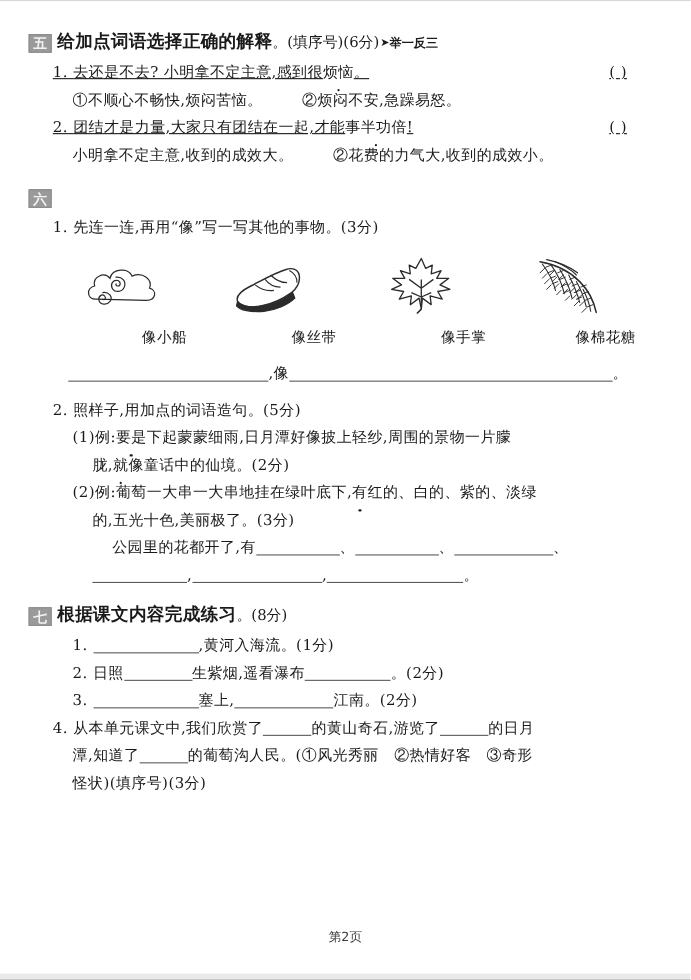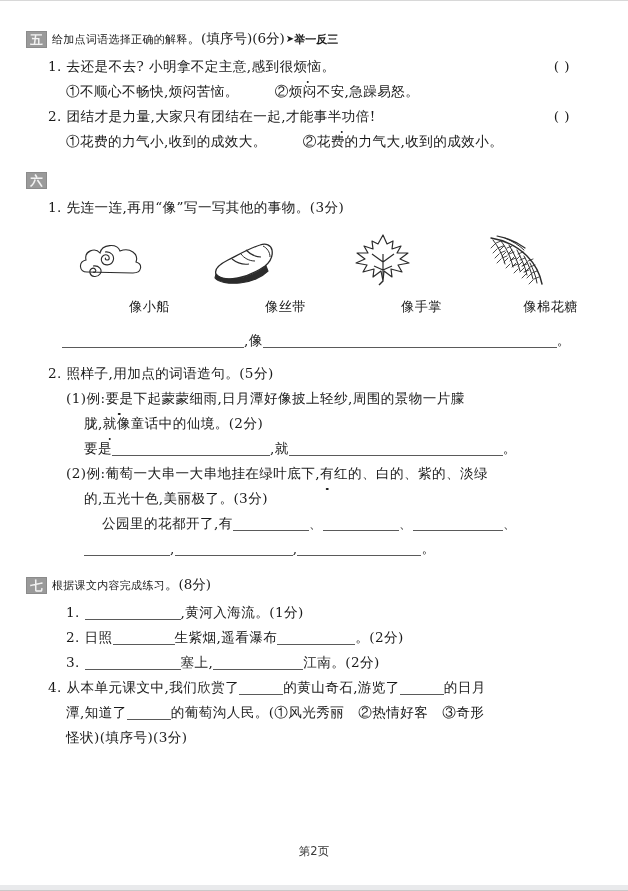--- a/index.html
+++ b/index.html
@@ -49,22 +49,22 @@
     text-align: center;
     padding: 0 1px;
     margin-right: 5px;
     margin-top: 2px;
     border: 1px solid #8b8b8b;
     letter-spacing: 0;
     box-sizing: content-box;
   }
   .sec-title {
     font-family: "DejaVu Sans", "Liberation Sans", sans-serif;
-    font-weight: normal;
-    font-size: 11px;
+    font-weight: bold;
+    font-size: 16px;
     letter-spacing: 0.3px;
   }
   .sec-tail {
     font-family: "DejaVu Serif", "Liberation Serif", serif;
     font-weight: normal;
     font-size: 13.5px;
     letter-spacing: 0;
   }
   .tag-arrow {
     font-size: 10px;
@@ -89,20 +89,21 @@
   .indent1 { padding-left: 22px; }
   .indent2 { padding-left: 40px; }
   .indent3 { padding-left: 58px; }
 
   .opt-gap { display: inline-block; width: 36px; }
   .paren-blank { letter-spacing: 0.4px; }
 
   .row-flex {
     display: flex;
     align-items: flex-end;
+    text-decoration: underline;
   }
   .row-flex .grow { flex: 1 1 auto; }
   .pick { margin-left: auto; padding-right: 34px; }
 
   
   .dotted {
     position: relative;
     display: inline-block;
   }
   .dotted::after {
@@ -233,21 +234,21 @@
     </div>
     <div class="q indent2">
       <span>①不顺心不畅快,烦闷苦恼。</span><span class="opt-gap"></span><span>②烦闷不安,急躁易怒。</span>
     </div>
 
     <div class="q indent1 row-flex">
       <span class="grow"><span>2.</span> <span>团结才是力量,大家只有团结在一起,才能</span><span class="dotted">事半功倍</span><span>!</span></span>
       <span class="pick paren-blank">(        )</span>
     </div>
     <div class="q indent2">
-      <span>①花费的力气小,收到的成效大。</span><span class="opt-gap"></span><span>②花费的力气大,收到的成效小。</span>
+      <span>小明拿不定主意,收到的成效大。</span><span class="opt-gap"></span><span>②花费的力气大,收到的成效小。</span>
     </div>
 
     <div class="section-head" style="margin-top:16px">
       <span class="sec-num">六</span>
     </div>
 
     <div class="q indent1" style="margin-top:6px">
       <span>1.</span> <span>先连一连,再用“像”写一写其他的事物。(3分)</span>
     </div>
 
@@ -341,23 +342,20 @@
     <div class="q indent1" style="margin-top:8px">
       <span>2.</span> <span>照样子,用加点的词语造句。(5分)</span>
     </div>
 
     <div class="q indent2">
       <span>(1)例:</span><span class="dotted">要是</span><span>下起蒙蒙细雨,日月潭好像披上轻纱,周围的景物一片朦</span>
     </div>
     <div class="q indent3">
       <span>胧,</span><span class="dotted">就</span><span>像童话中的仙境。(2分)</span>
     </div>
-    <div class="q indent3">
-      <span>要是</span><span class="bl" style="width:158px"></span><span>,就</span><span class="bl" style="width:214px"></span><span>。</span>
-    </div>
 
     <div class="q indent2">
       <span>(2)例:</span><span>葡萄一大串一大串地挂在绿叶底下,</span><span class="dotted">有</span><span>红的、白的、紫的、淡绿</span>
     </div>
     <div class="q indent3">
       <span>的,五光十色,美丽极了。(3分)</span>
     </div>
     <div class="q" style="padding-left:76px">
       <span>公园里的花都开了,有</span><span class="bl" style="width:76px"></span><span>、</span><span class="bl" style="width:76px"></span><span>、</span><span class="bl" style="width:90px"></span><span>、</span>
     </div>

